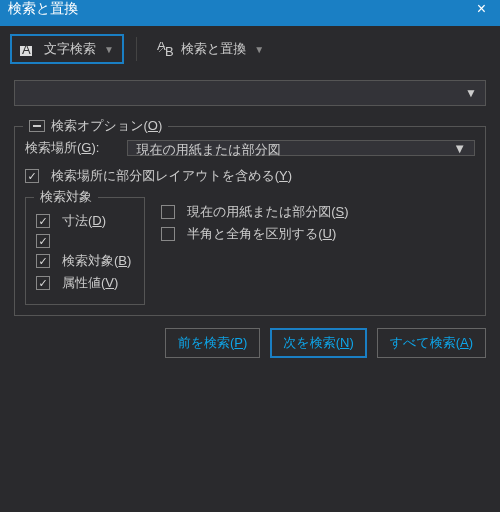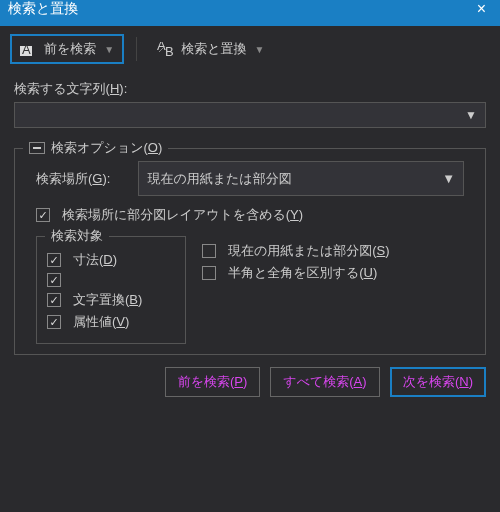--- a/index.html
+++ b/index.html
@@ -10,75 +10,72 @@
 .tabs { display: flex; align-items: center; padding: 8px 10px; gap: 12px; }
 .tab { display: flex; align-items: center; gap: 6px; padding: 4px 8px; cursor: pointer; }
 .tab.active { border: 2px solid #1a7fc4; }
 .tab-icon { width: 18px; height: 14px; display: inline-block; }
 .tab .drop { font-size: 10px; color: #888; margin-left: 2px; }
 .divider { width: 1px; height: 24px; background: #444; }
 .section { padding: 4px 14px; }
 .label-row { margin-top: 4px; }
 .combo { width: 100%; height: 26px; background: #333338; border: 1px solid #555; color: #ccc; margin-top: 4px; position: relative; display: flex; align-items: center; justify-content: flex-end; padding-right: 8px; }
 .combo .arrow { color: #ccc; font-size: 12px; }
-.opt-frame { border: 1px solid #555; margin: 16px 14px 8px; padding: 12px 21px 10px; position: relative; }
+.opt-frame { border: 1px solid #555; margin: 16px 14px 8px; padding: 12px 10px 10px; position: relative; }
 .opt-frame .legend { position: absolute; top: -10px; left: 8px; background: #2a2a2d; padding: 0 6px; display: flex; align-items: center; gap: 6px; }
 .mini-btn { width: 16px; height: 12px; border: 1px solid #888; display: inline-flex; align-items: center; justify-content: center; }
 .mini-btn::before { content: ""; width: 8px; height: 2px; background: #ccc; }
 .loc-row { display: flex; align-items: center; gap: 28px; margin-bottom: 10px; }
-.loc-combo { flex: 1; height: 35px; background: #333338; border: 1px solid #555; color: #ccc; display: flex; align-items: center; justify-content: space-between; padding: 0 8px; }
+.loc-combo { flex: 1; height: 16px; background: #333338; border: 1px solid #555; color: #ccc; display: flex; justify-content: space-between; padding: 0 8px; }
 .chk-row { display: flex; align-items: center; gap: 12px; margin: 4px 0; }
 .chk { width: 14px; height: 14px; border: 1px solid #888; display: inline-flex; align-items: center; justify-content: center; background: #2a2a2d; }
 .chk.on::before { content: "✓"; font-size: 11px; color: #ddd; line-height: 1; }
-.inner-frame { border: 1px solid #555; margin-top: 8px; padding: 10px 10px 8px; position: relative; width: 150px; }
+.inner-frame { border: 1px solid #555; margin-top: 8px; padding: 10px 10px 8px; position: relative; width: 120px; }
 .inner-frame .legend2 { position: absolute; top: -10px; left: 8px; background: #2a2a2d; padding: 0 6px; }
 .cols { display: flex; gap: 16px; align-items: flex-start; margin-top: 4px; }
 .right-col { flex: 1; padding-top: 10px; }
 .buttons { display: flex; justify-content: flex-end; gap: 10px; padding: 4px 14px 0; }
-.btn { border: 1px solid #666; padding: 5px 12px; background: #2a2a2d; color: #d946ef; cursor: pointer; }
+.btn { border: 1px solid #666; padding: 5px 12px; background: #2a2a2d; color: #0ea5e9; cursor: pointer; }
 .btn.primary { border: 2px solid #1a7fc4; padding: 4px 11px; }
 .u { text-decoration: underline; }
 </style>
 </head>
 <body>
 
 <div class="titlebar">
   <span class="title">検索と置換</span>
   <span class="close">×</span>
 </div>
 
 <div class="tabs">
   <div class="tab active">
     <span class="tab-icon">
       <svg width="18" height="14">
           <rect x="0" y="4" width="12" height="10" fill="#ddd"></rect>
           <text x="2" y="12" font-size="8" fill="#333">A</text>
         </svg>
     </span>
-    <span>前を検索</span>
+    <span>文字検索</span>
     <span class="drop">▼</span>
   </div>
   <div class="divider"></div>
   <div class="tab">
     <span class="tab-icon">
       <svg width="18" height="14">
           <text x="0" y="8" font-size="8" fill="#ccc">A</text>
           <text x="8" y="14" font-size="8" fill="#ccc">B</text>
           <path d="M2 10 L8 4" stroke="#888" fill="none"></path>
         </svg>
     </span>
     <span>検索と置換</span>
     <span class="drop">▼</span>
   </div>
 </div>
 
 <div class="section">
-  <div class="label-row">
-    <span>検索する文字列(</span><span class="u">H</span><span>):</span>
-  </div>
   <div class="combo">
     <span class="arrow">▼</span>
   </div>
 </div>
 
 <div class="opt-frame">
   <div class="legend">
     <span class="mini-btn"></span>
     <span><span>検索オプション(</span><span class="u">O</span><span>)</span></span>
   </div>
@@ -101,21 +98,21 @@
       <div class="legend2">検索対象</div>
       <div class="chk-row">
           <span class="chk on"></span>
           <span><span>寸法(</span><span class="u">D</span><span>)</span></span>
         </div>
       <div class="chk-row">
           <span class="chk on"></span>
         </div>
       <div class="chk-row">
           <span class="chk on"></span>
-          <span><span>文字置換(</span><span class="u">B</span><span>)</span></span>
+          <span><span>検索対象(</span><span class="u">B</span><span>)</span></span>
         </div>
       <div class="chk-row">
           <span class="chk on"></span>
           <span><span>属性値(</span><span class="u">V</span><span>)</span></span>
         </div>
     </div>
     <div class="right-col">
       <div class="chk-row">
           <span class="chk"></span>
           <span><span>現在の用紙または部分図(</span><span class="u">S</span><span>)</span></span>
@@ -123,15 +120,15 @@
       <div class="chk-row">
           <span class="chk"></span>
           <span><span>半角と全角を区別する(</span><span class="u">U</span><span>)</span></span>
         </div>
     </div>
   </div>
 </div>
 
 <div class="buttons">
   <div class="btn"><span>前を検索(</span><span class="u">P</span><span>)</span></div>
+  <div class="btn primary"><span>次を検索(</span><span class="u">N</span><span>)</span></div>
   <div class="btn"><span>すべて検索(</span><span class="u">A</span><span>)</span></div>
-  <div class="btn primary"><span>次を検索(</span><span class="u">N</span><span>)</span></div>
 </div>
 
 </body></html>

